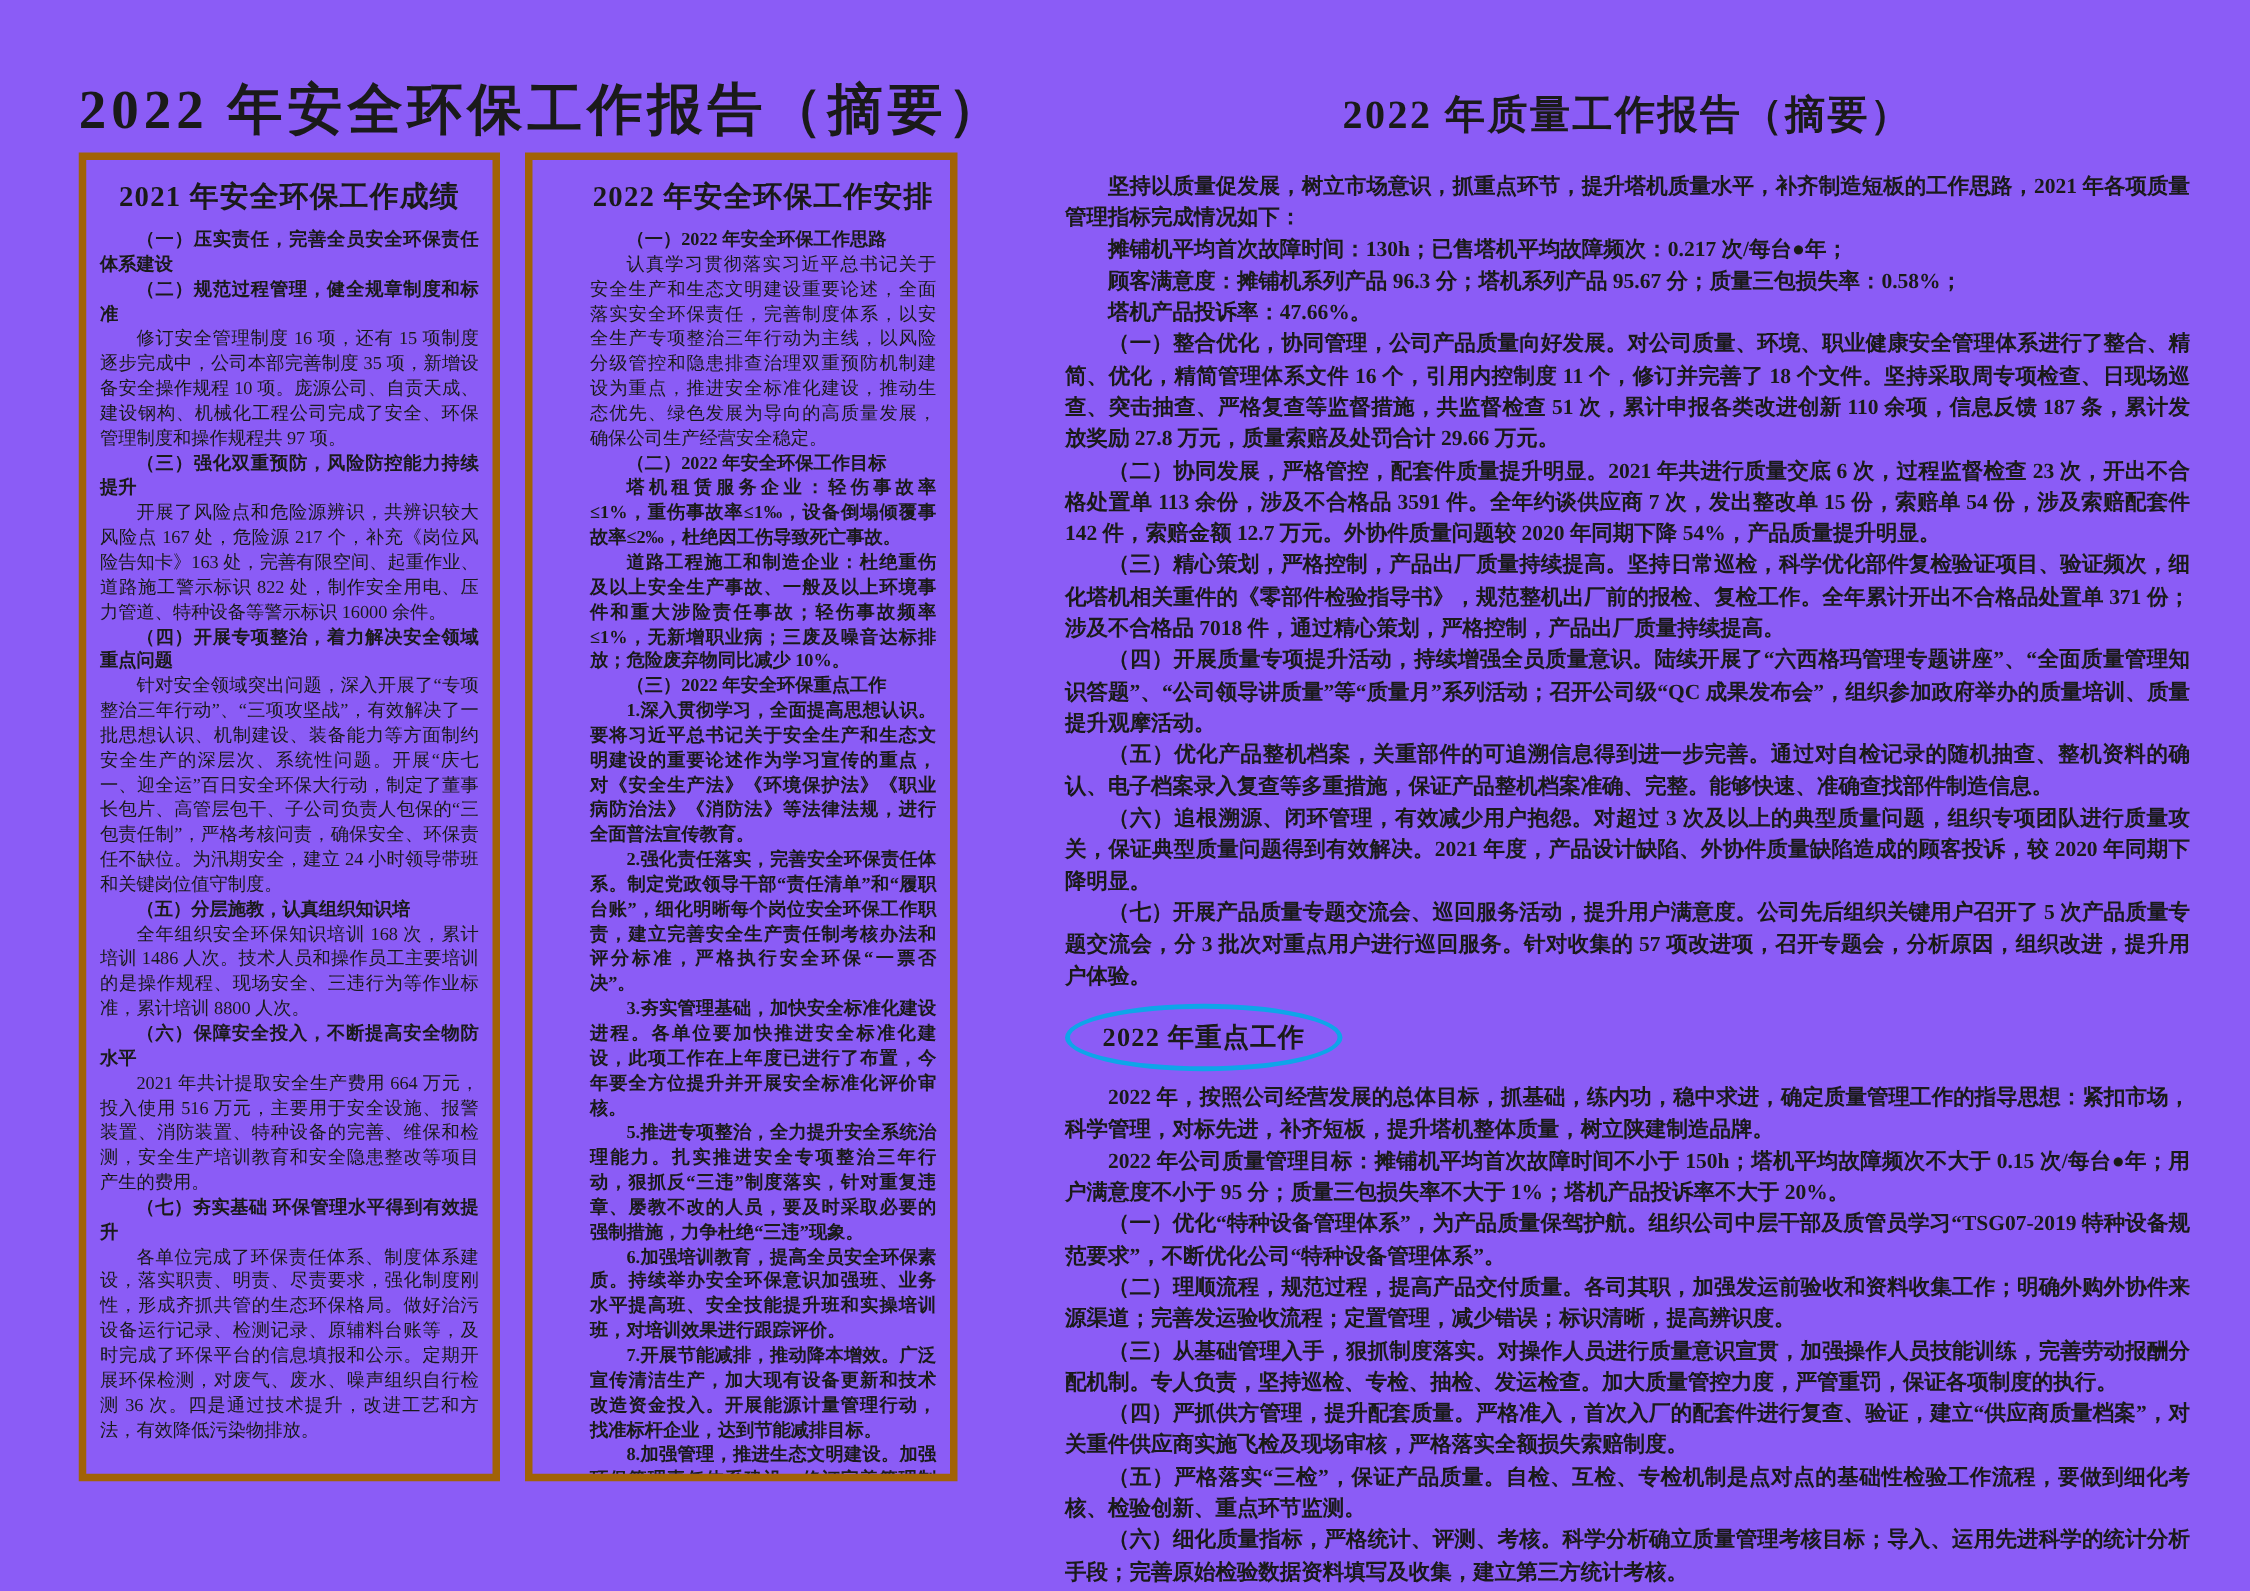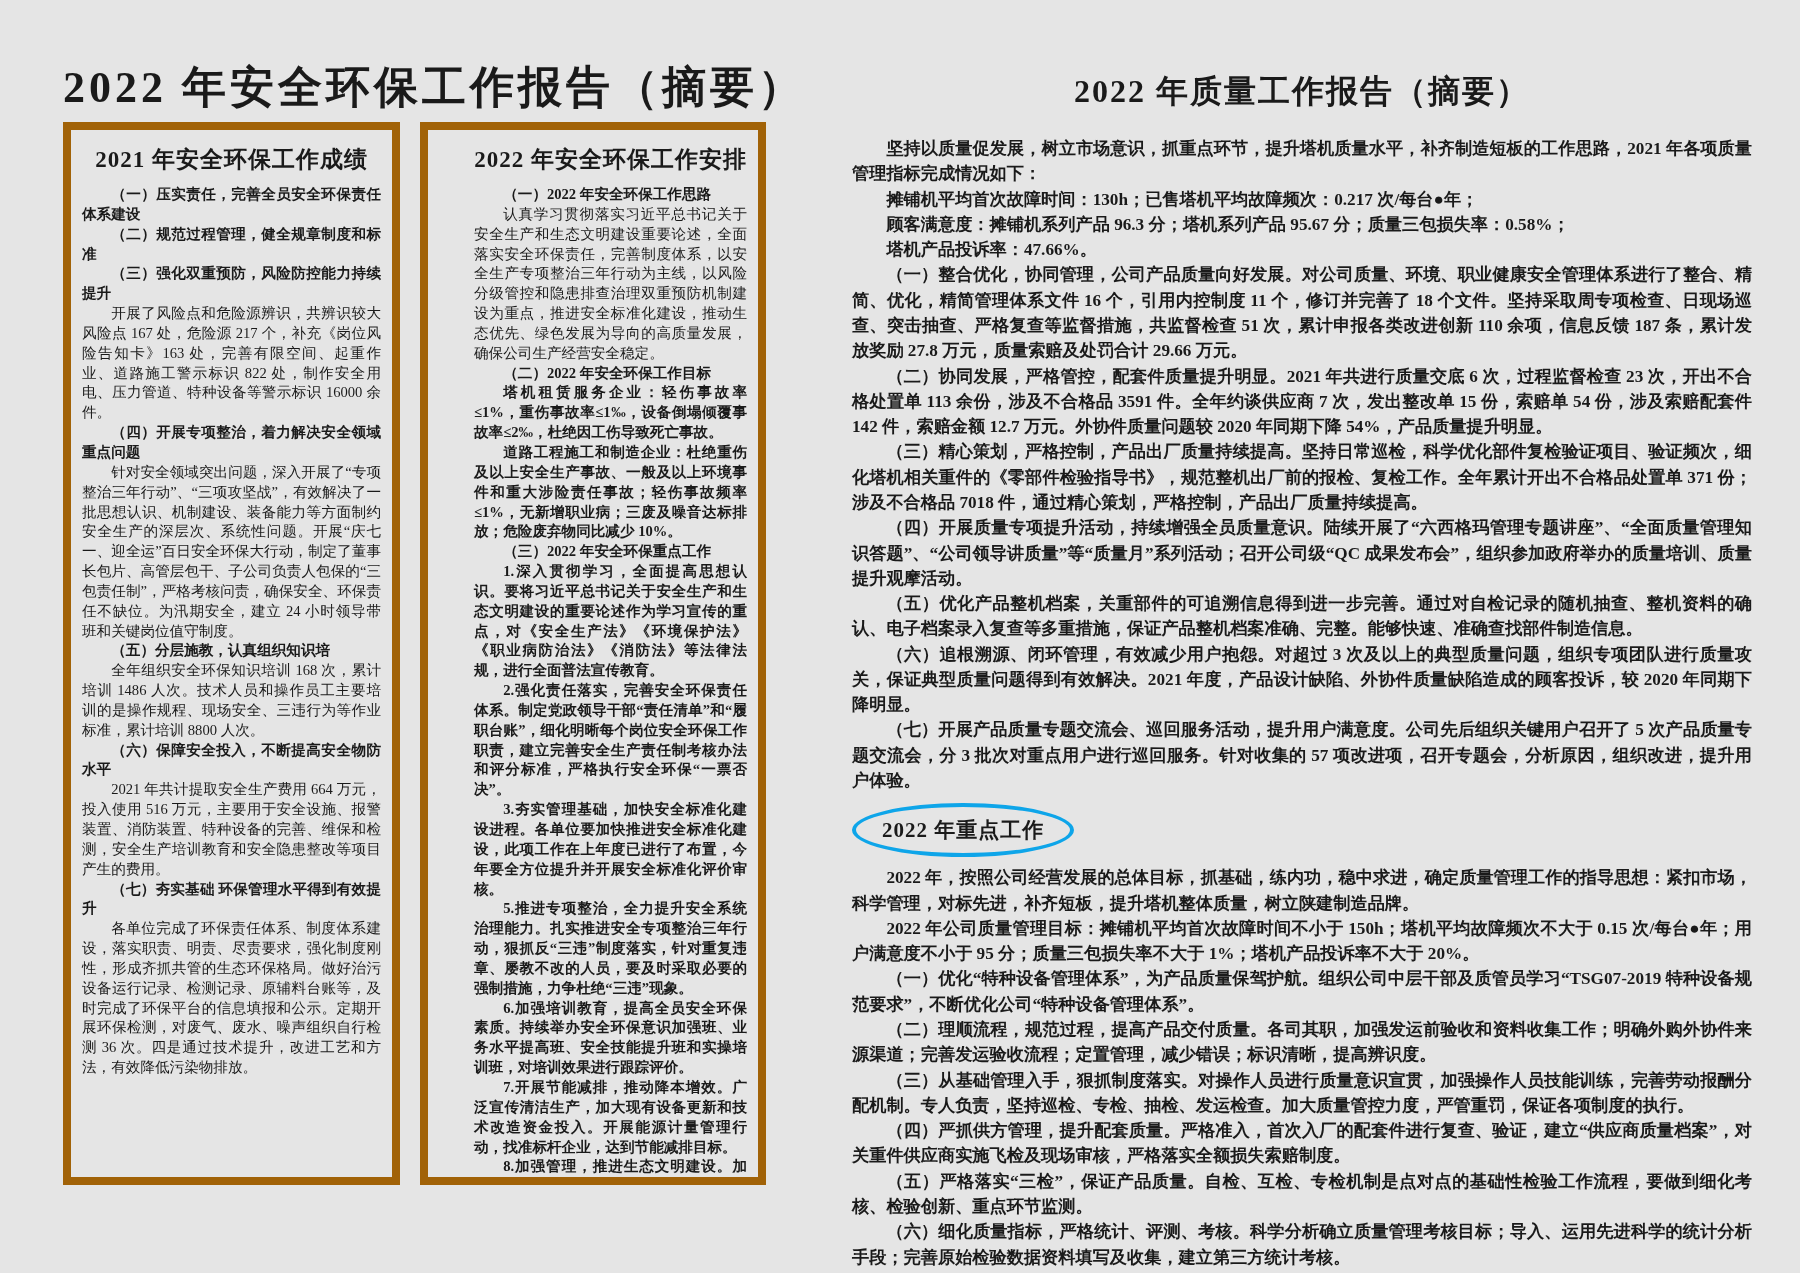--- a/index.html
+++ b/index.html
@@ -1,26 +1,26 @@
 <!DOCTYPE html>
 <html lang="zh"><head>
 <meta charset="utf-8">
 <style>
   html,body{margin:0;padding:0;background:#ffffff;}
   #canvas{
-    position:relative;width:1800px;height:1273px;background:#e5e5e5;overflow:hidden;
+    position:relative;width:1800px;height:1273px;background:#8b5cf6;overflow:hidden;
     font-family:"Liberation Serif","DejaVu Serif",serif;color:#1a1a1a;
   }
   
   .lp-title{
     position:absolute;left:63px;top:58px;width:702px;text-align:center;
     font-size:44px;font-weight:700;letter-spacing:4px;white-space:nowrap;
   }
   .box{
-    position:absolute;top:122px;height:1063px;border:8px solid #a16207;
+    position:absolute;top:122px;height:1063px;border:6px solid #a16207;
     box-sizing:border-box;padding:8px 11px;overflow:hidden;
   }
   .box1{left:63px;width:337px;}
   .box2{left:420px;width:346px;padding-left:46px;}
   .box-title{
     text-align:center;font-size:23px;font-weight:700;margin:6px 0 10px 0;letter-spacing:1px;
   }
   .box .para{
     margin:0;font-size:14.6px;line-height:1.36;text-align:justify;text-indent:2em;
   }
@@ -51,20 +51,21 @@
 
 <div id="canvas">
 
   <div class="lp-title">2022 年安全环保工作报告（摘要）</div>
 
   <div class="box box1">
     <div class="box-title">2021 年安全环保工作成绩</div>
     <div>
         <p class="para heading">（一）压实责任，完善全员安全环保责任体系建设</p>
         <p class="para heading">（二）规范过程管理，健全规章制度和标准</p>
+        <p class="para body">修订安全管理制度 16 项，还有 15 项制度逐步完成中，公司本部完善制度 35 项，新增设备安全操作规程 10 项。庞源公司、自贡天成、建设钢构、机械化工程公司完成了安全、环保管理制度和操作规程共 97 项。</p>
         <p class="para heading">（三）强化双重预防，风险防控能力持续提升</p>
         <p class="para body">开展了风险点和危险源辨识，共辨识较大风险点 167 处，危险源 217 个，补充《岗位风险告知卡》163 处，完善有限空间、起重作业、道路施工警示标识 822 处，制作安全用电、压力管道、特种设备等警示标识 16000 余件。</p>
         <p class="para heading">（四）开展专项整治，着力解决安全领域重点问题</p>
         <p class="para body">针对安全领域突出问题，深入开展了“专项整治三年行动”、“三项攻坚战”，有效解决了一批思想认识、机制建设、装备能力等方面制约安全生产的深层次、系统性问题。开展“庆七一、迎全运”百日安全环保大行动，制定了董事长包片、高管层包干、子公司负责人包保的“三包责任制”，严格考核问责，确保安全、环保责任不缺位。为汛期安全，建立 24 小时领导带班和关键岗位值守制度。</p>
         <p class="para heading">（五）分层施教，认真组织知识培</p>
         <p class="para body">全年组织安全环保知识培训 168 次，累计培训 1486 人次。技术人员和操作员工主要培训的是操作规程、现场安全、三违行为等作业标准，累计培训 8800 人次。</p>
         <p class="para heading">（六）保障安全投入，不断提高安全物防水平</p>
         <p class="para body">2021 年共计提取安全生产费用 664 万元，投入使用 516 万元，主要用于安全设施、报警装置、消防装置、特种设备的完善、维保和检测，安全生产培训教育和安全隐患整改等项目产生的费用。</p>
         <p class="para heading">（七）夯实基础 环保管理水平得到有效提升</p>
         <p class="para body">各单位完成了环保责任体系、制度体系建设，落实职责、明责、尽责要求，强化制度刚性，形成齐抓共管的生态环保格局。做好治污设备运行记录、检测记录、原辅料台账等，及时完成了环保平台的信息填报和公示。定期开展环保检测，对废气、废水、噪声组织自行检测 36 次。四是通过技术提升，改进工艺和方法，有效降低污染物排放。</p>

